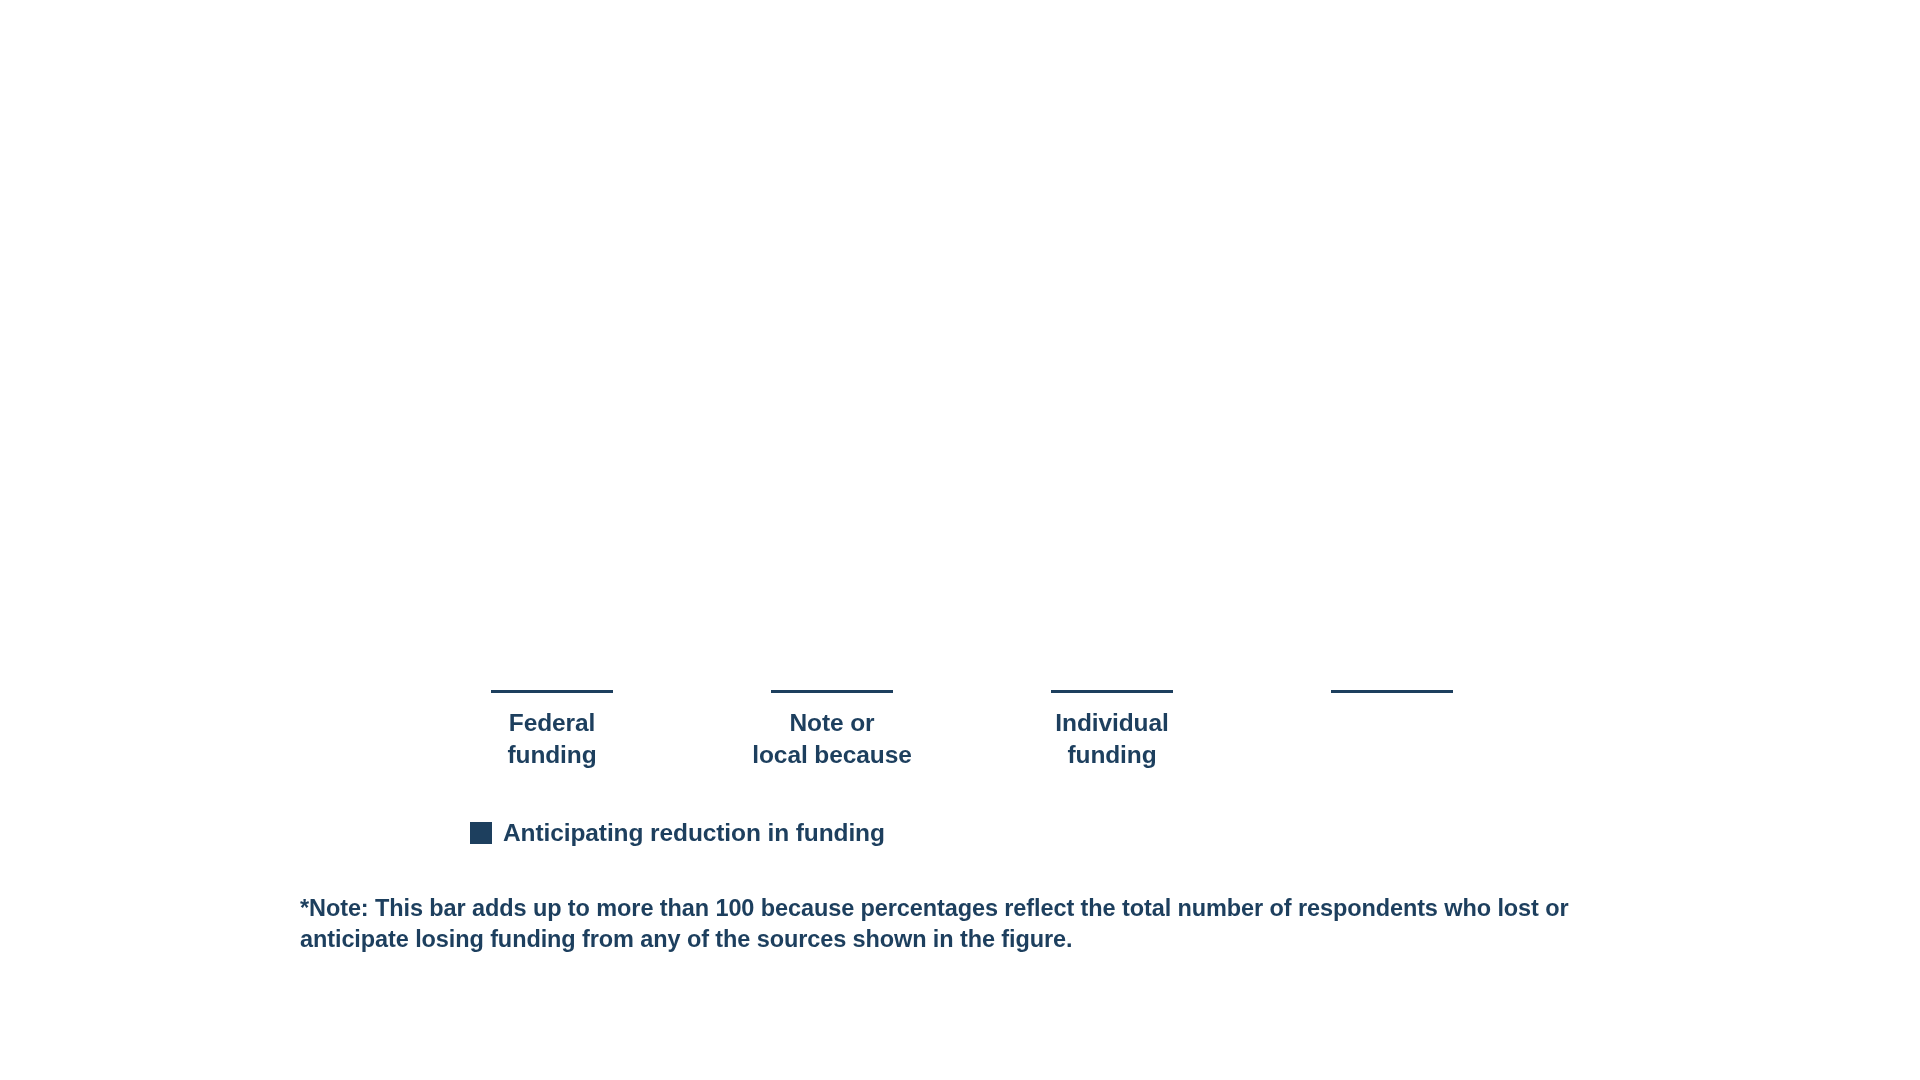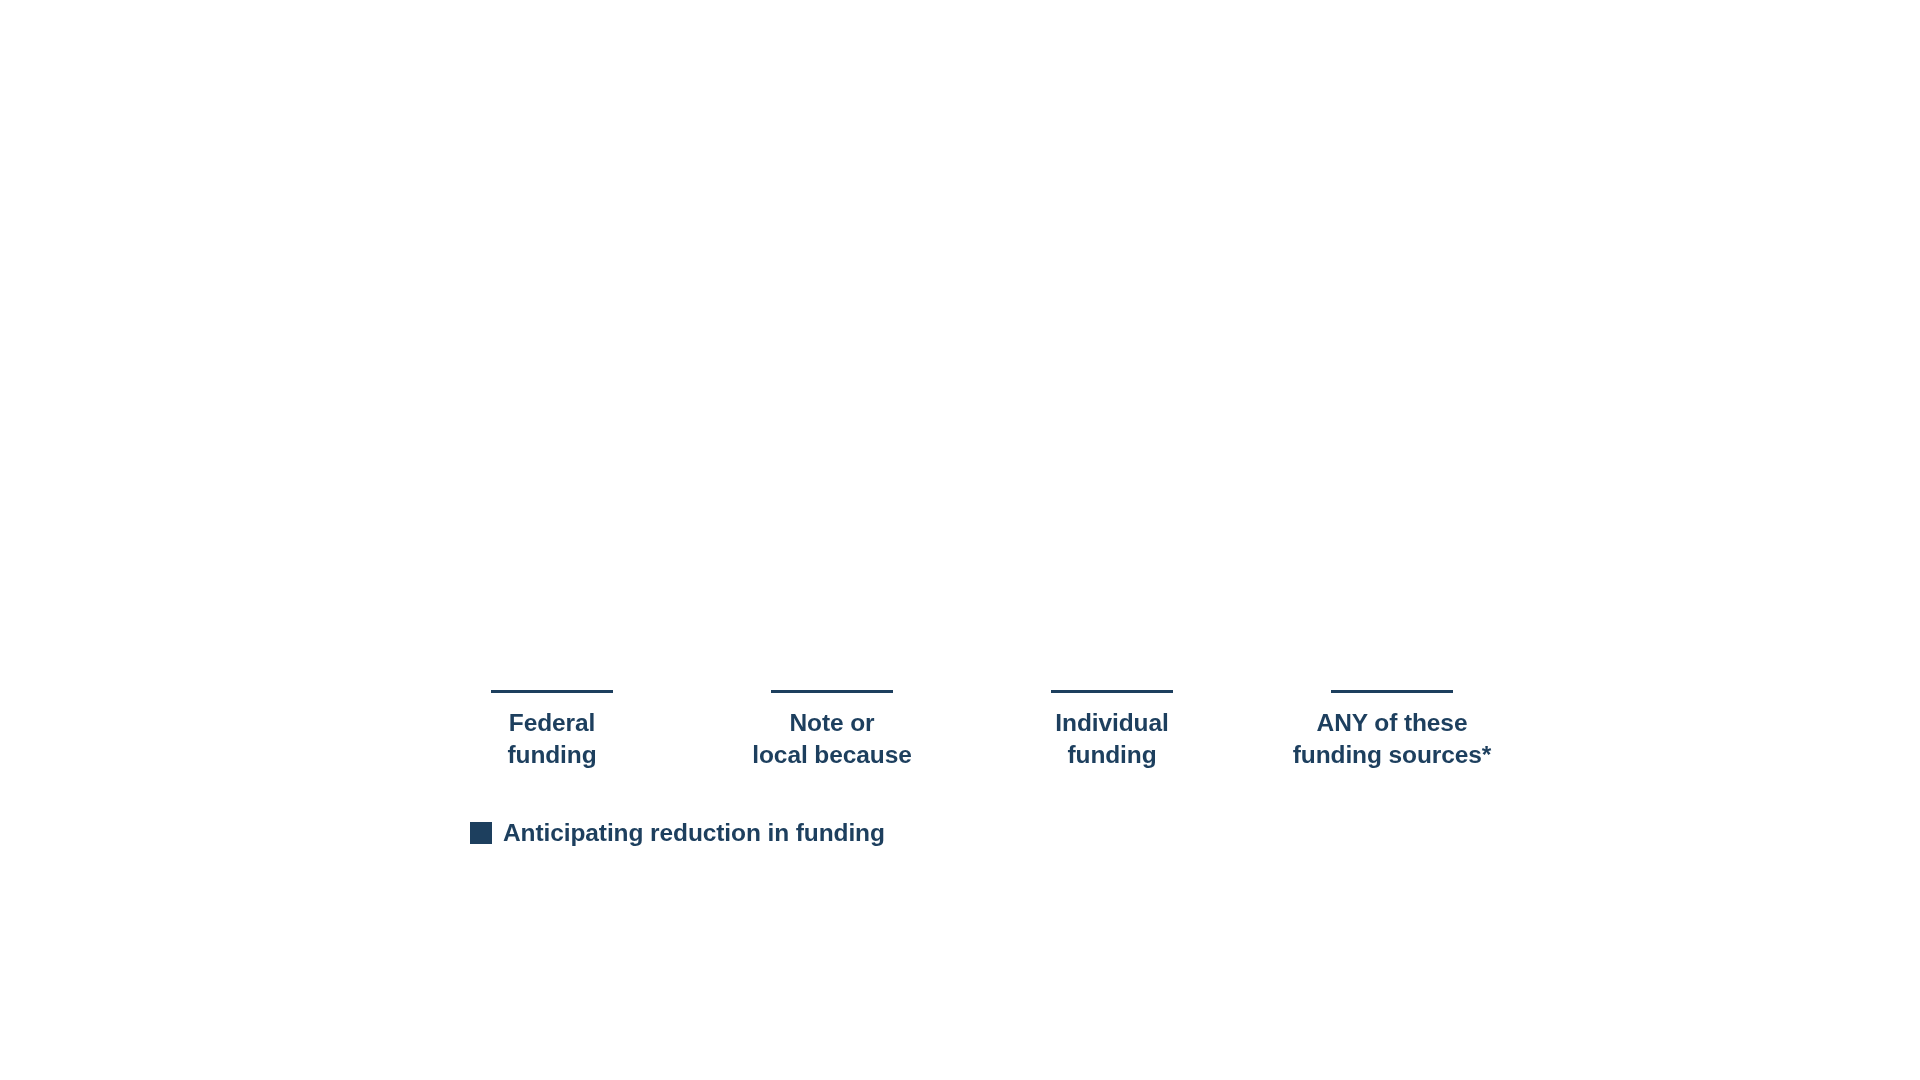--- a/index.html
+++ b/index.html
@@ -171,28 +171,25 @@
     </div>
     <div class="category">
       <div class="rule"></div>
       <div class="label">
         <div>Individual</div>
         <div>funding</div>
       </div>
     </div>
     <div class="category">
       <div class="rule"></div>
-      <div class="label">
-        <div>ANY of these</div>
-        <div>funding sources*</div>
-      </div>
     </div>
   </div>
 
   <div class="legend">
     <div class="legend-item">
       <span class="legend-swatch" style="background:#1d3f5e"></span>
       <span class="legend-label">Anticipating reduction in funding</span>
     </div>
   </div>
 
+  <div class="footnote">*Note: This bar adds up to more than 100 because percentages reflect the total number of respondents who lost or anticipate losing funding from any of the sources shown in the figure.</div>
 
 </div>
 
 </body></html>

